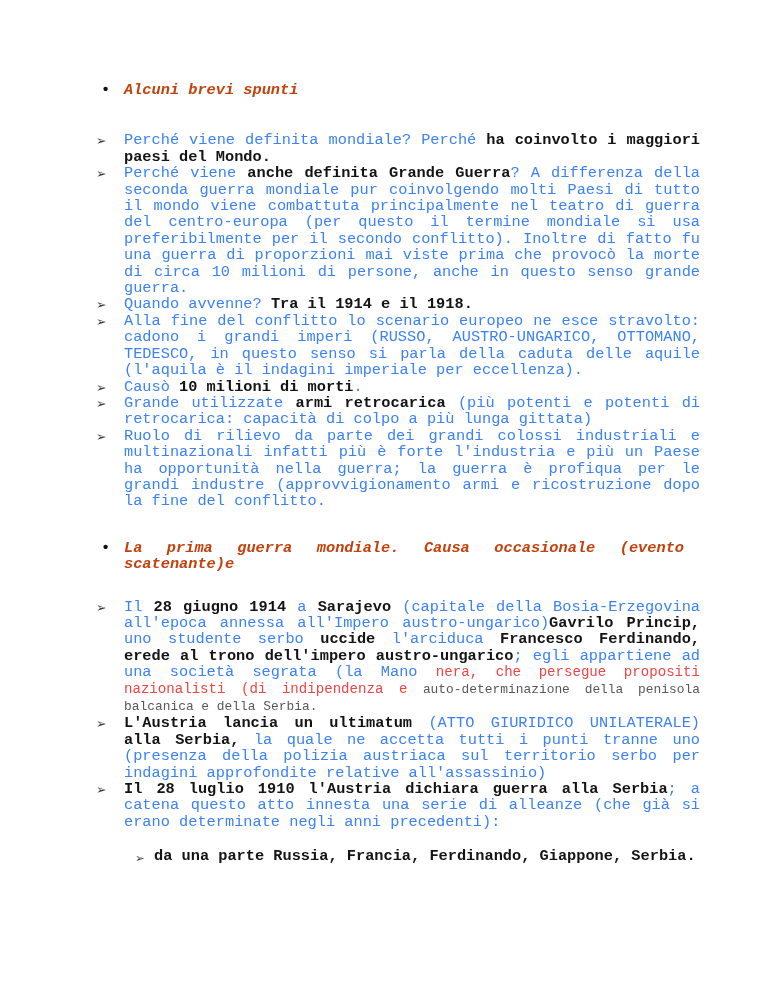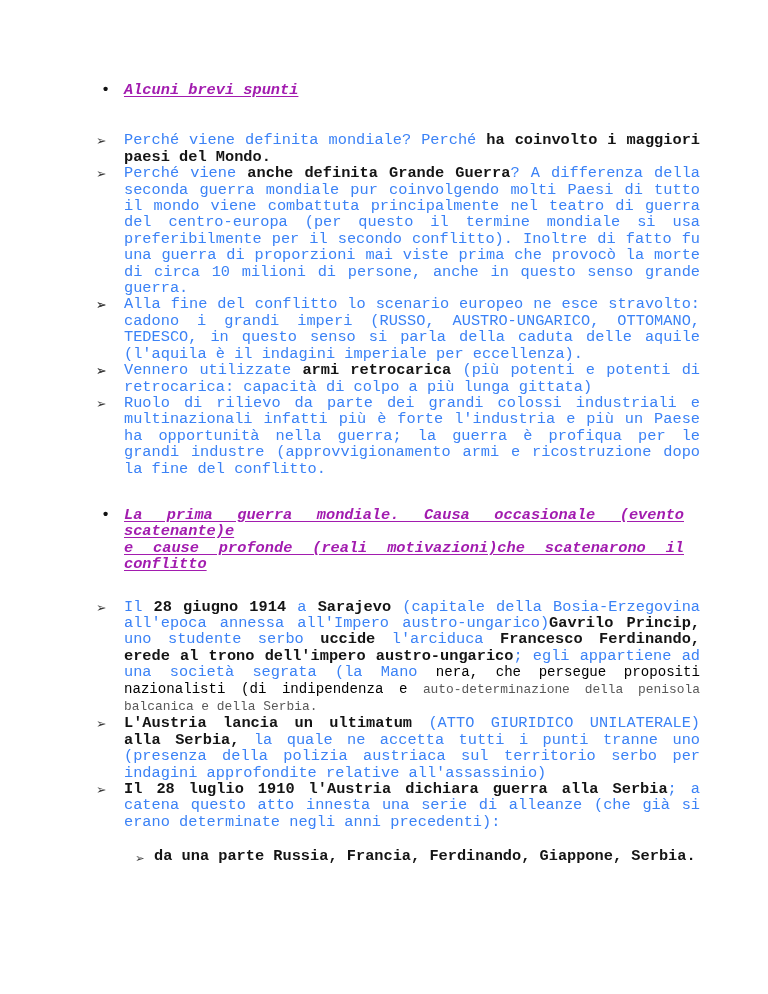--- a/index.html
+++ b/index.html
@@ -33,23 +33,22 @@
     top: 0;
     color: #111111;
     font-weight: bold;
     font-style: normal;
     text-decoration: none;
   }
   .heading-lines { margin-left: 28px; }
   .heading-line {
     font-weight: bold;
     font-style: italic;
-    text-decoration: underline;
     text-underline-offset: 2px;
-    color: #a21caf;
+    color: #c2410c;
     white-space: nowrap;
   }
   .heading-lines.justify { margin-right: 16px; }
   .heading-lines.justify .heading-line {
     white-space: normal;
     text-align: justify;
     text-align-last: justify;
   }
 
   
@@ -69,47 +68,46 @@
   .list-item.level-1 {
     margin-top: 18px;
     margin-left: 39px;
     padding-left: 19px;
   }
   .list-item.level-1 .bullet.arrow { font-size: 11.5px; top: 2px; }
 
   
   .run.normal  { color: #3b82f6; }
   .run.bold    { font-weight: bold; color: #141414; }
-  .run.small   { color: #000000; font-size: 14.1px; }
+  .run.small   { color: #ef4444; font-size: 14.1px; }
   .run.smaller { color: #585858; font-size: 12.9px; }
 </style>
 </head>
 <body>
 
 <main class="page">
     <section class="section sec-heading">
       <span class="bullet dot">•</span>
       <div class="heading-lines">
         <div class="heading-line">Alcuni brevi spunti</div>
       </div>
     </section>
     <section class="section sec-list">
       <div class="list-item level-0"><span class="bullet arrow">➢</span><span class="item-text"><span class="run normal">Perché viene definita mondiale? Perché </span><span class="run bold">ha coinvolto i maggiori paesi del Mondo.</span></span></div>
       <div class="list-item level-0"><span class="bullet arrow">➢</span><span class="item-text"><span class="run normal">Perché viene </span><span class="run bold">anche definita Grande Guerra</span><span class="run normal">? A differenza della seconda guerra mondiale pur coinvolgendo molti Paesi di tutto il mondo viene combattuta principalmente nel teatro di guerra del centro-europa (per questo il termine mondiale si usa preferibilmente per il secondo conflitto). Inoltre di fatto fu una guerra di proporzioni mai viste prima che provocò la morte di circa 10 milioni di persone, anche in questo senso grande guerra.</span></span></div>
-      <div class="list-item level-0"><span class="bullet arrow">➢</span></div>
+      <div class="list-item level-0"><span class="bullet arrow">➢</span><span class="item-text"><span class="run normal">Quando avvenne? </span><span class="run bold">Tra il 1914 e il 1918.</span></span></div>
       <div class="list-item level-0"><span class="bullet arrow">➢</span><span class="item-text"><span class="run normal">Alla fine del conflitto lo scenario europeo ne esce stravolto: cadono i grandi imperi (RUSSO, AUSTRO-UNGARICO, OTTOMANO, TEDESCO, in questo senso si parla della caduta delle aquile (l'aquila è il indagini imperiale per eccellenza).</span></span></div>
-      <div class="list-item level-0"><span class="bullet arrow">➢</span></div>
-      <div class="list-item level-0"><span class="bullet arrow">➢</span><span class="item-text"><span class="run normal">Vennero utilizzate </span><span class="run bold">armi retrocarica</span><span class="run normal"> (più potenti e potenti di retrocarica: capacità di colpo a più lunga gittata)</span></span></div>
+      <div class="list-item level-0"><span class="bullet arrow">➢</span><span class="item-text"><span class="run normal">Causò </span><span class="run bold">10 milioni di morti</span><span class="run normal">.</span></span></div>
+      <div class="list-item level-0"><span class="bullet arrow">➢</span><span class="item-text"><span class="run normal">Grande utilizzate </span><span class="run bold">armi retrocarica</span><span class="run normal"> (più potenti e potenti di retrocarica: capacità di colpo a più lunga gittata)</span></span></div>
       <div class="list-item level-0"><span class="bullet arrow">➢</span><span class="item-text"><span class="run normal">Ruolo di rilievo da parte dei grandi colossi industriali e multinazionali infatti più è forte l'industria e più un Paese ha opportunità nella guerra; la guerra è profiqua per le grandi industre (approvvigionamento armi e ricostruzione dopo la fine del conflitto.</span></span></div>
     </section>
     <section class="section sec-heading">
       <span class="bullet dot">•</span>
       <div class="heading-lines justify">
         <div class="heading-line">La prima guerra mondiale. Causa occasionale (evento scatenante)e</div>
-        <div class="heading-line">e cause profonde (reali motivazioni)che scatenarono il conflitto</div>
       </div>
     </section>
     <section class="section sec-list">
       <div class="list-item level-0"><span class="bullet arrow">➢</span><span class="item-text"><span class="run normal">Il </span><span class="run bold">28 giugno 1914</span><span class="run normal"> a </span><span class="run bold">Sarajevo</span><span class="run normal"> (capitale della Bosia-Erzegovina all'epoca annessa all'Impero austro-ungarico)</span><span class="run bold">Gavrilo Princip,</span><span class="run normal"> uno studente serbo </span><span class="run bold">uccide</span><span class="run normal"> l'arciduca </span><span class="run bold">Francesco Ferdinando, erede al trono dell'impero austro-ungarico</span><span class="run normal">; egli appartiene ad una società segrata (la Mano </span><span class="run small">nera, che persegue propositi nazionalisti (di indipendenza e </span><span class="run smaller">auto-determinazione della penisola balcanica e della Serbia.</span></span></div>
       <div class="list-item level-0"><span class="bullet arrow">➢</span><span class="item-text"><span class="run bold">L'Austria lancia un ultimatum</span><span class="run normal"> (ATTO GIURIDICO UNILATERALE) </span><span class="run bold">alla Serbia,</span><span class="run normal"> la quale ne accetta tutti i punti tranne uno (presenza della polizia austriaca sul territorio serbo per indagini approfondite relative all'assassinio)</span></span></div>
       <div class="list-item level-0"><span class="bullet arrow">➢</span><span class="item-text"><span class="run bold">Il 28 luglio 1910 l'Austria dichiara guerra alla Serbia</span><span class="run normal">; a catena questo atto innesta una serie di alleanze (che già si erano determinate negli anni precedenti):</span></span></div>
       <div class="list-item level-1"><span class="bullet arrow">➢</span><span class="item-text"><span class="run bold">da una parte Russia, Francia, Ferdinando, Giappone, Serbia.</span></span></div>
     </section>
   </main>
 

